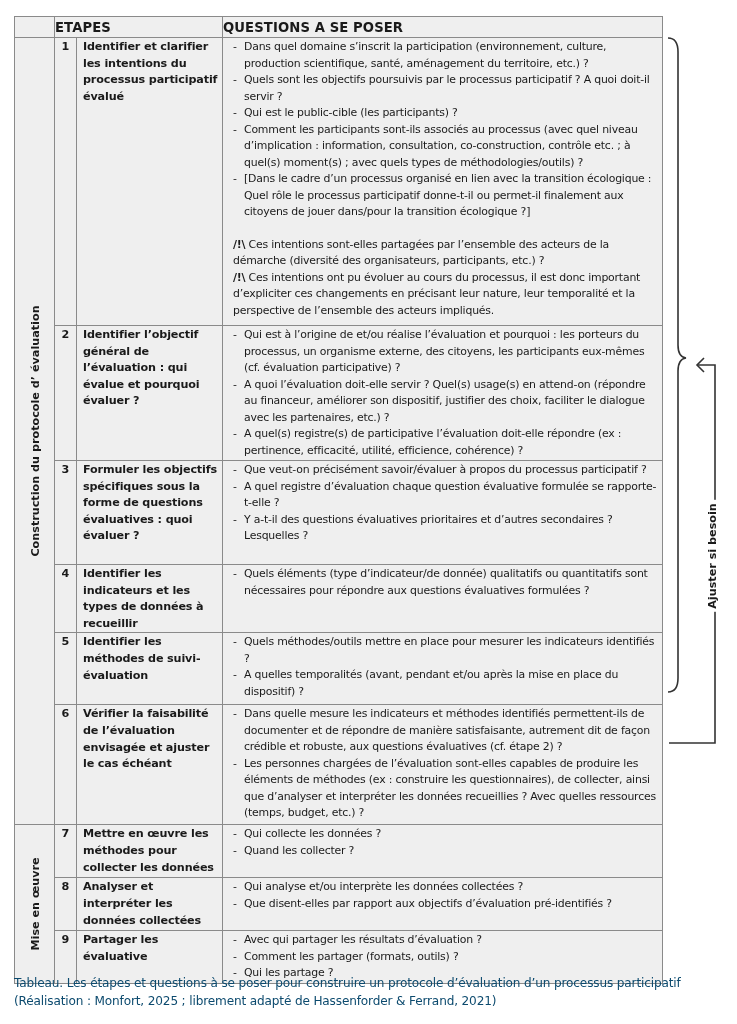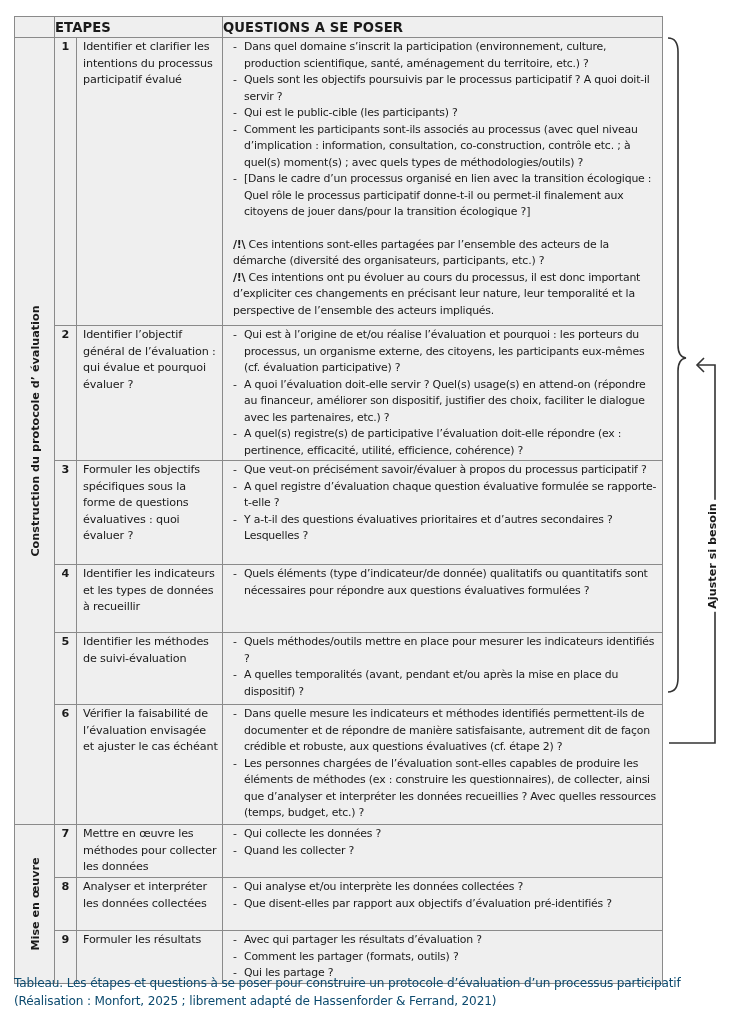--- a/index.html
+++ b/index.html
@@ -3,21 +3,21 @@
 <meta charset="utf-8">
 <style>
   html, body { margin:0; padding:0; background:#ffffff; }
   body { width:737px; height:1024px; position:relative; overflow:hidden;
          font-family:"DejaVu Sans", "Liberation Sans", sans-serif; color:#1a1a1a; }
   #tbl { position:absolute; left:14px; top:16px; width:648px; border-collapse:collapse;
          table-layout:fixed; background:#efefef; }
   #tbl td, #tbl th { border:1px solid #8a8a8a; vertical-align:top; padding:0; }
   #tbl th { font-size:13.2px; font-weight:bold; height:20px; text-align:left; vertical-align:middle; letter-spacing:0.1px; }
   .num { font-weight:bold; font-size:11.2px; text-align:center; padding-top:2px !important; }
-  .etape { font-weight:normal; font-size:11.2px; line-height:16.6px; padding:1px 4px 0 6px !important; letter-spacing:-0.15px; }
+  .etape { font-weight:bold; font-size:11.2px; line-height:16.6px; padding:1px 4px 0 6px !important; letter-spacing:-0.15px; }
   .qcell { font-size:10.9px; line-height:16.5px; padding:1px 4px 0 10px !important; letter-spacing:-0.2px; }
   .q { position:relative; padding-left:11px; }
   .q::before { content:"-"; position:absolute; left:0; top:0; }
   .note { padding-left:0; }
   .warn { font-weight:bold; }
   .gap { height:16px; }
   .phase { position:relative; }
   .phase-label { position:absolute; left:50%; top:50%; transform:translate(-50%,-50%) rotate(-90deg);
                  white-space:nowrap; font-weight:bold; font-size:11.2px; }
   tr.r1 td { height:285px; } tr.r2 td { height:132px; } tr.r3 td { height:101px; }
@@ -119,21 +119,21 @@
     <tr class="r8">
       <td class="num">8</td>
       <td class="etape">Analyser et interpréter les données collectées</td>
       <td class="qcell">
         <div class="q">Qui analyse et/ou interprète les données collectées ?</div>
         <div class="q">Que disent-elles par rapport aux objectifs d’évaluation pré-identifiés ?</div>
       </td>
     </tr>
     <tr class="r9">
       <td class="num">9</td>
-      <td class="etape">Formuler les résultats</td>
+      <td class="etape">Partager les évaluative</td>
       <td class="qcell">
         <div class="q">Avec qui partager les résultats d’évaluation ?</div>
         <div class="q">Comment les partager (formats, outils) ?</div>
         <div class="q">Qui les partage ?</div>
       </td>
     </tr>
   </tbody>
 </table>
 
 <svg id="annot" width="737" height="1024">

